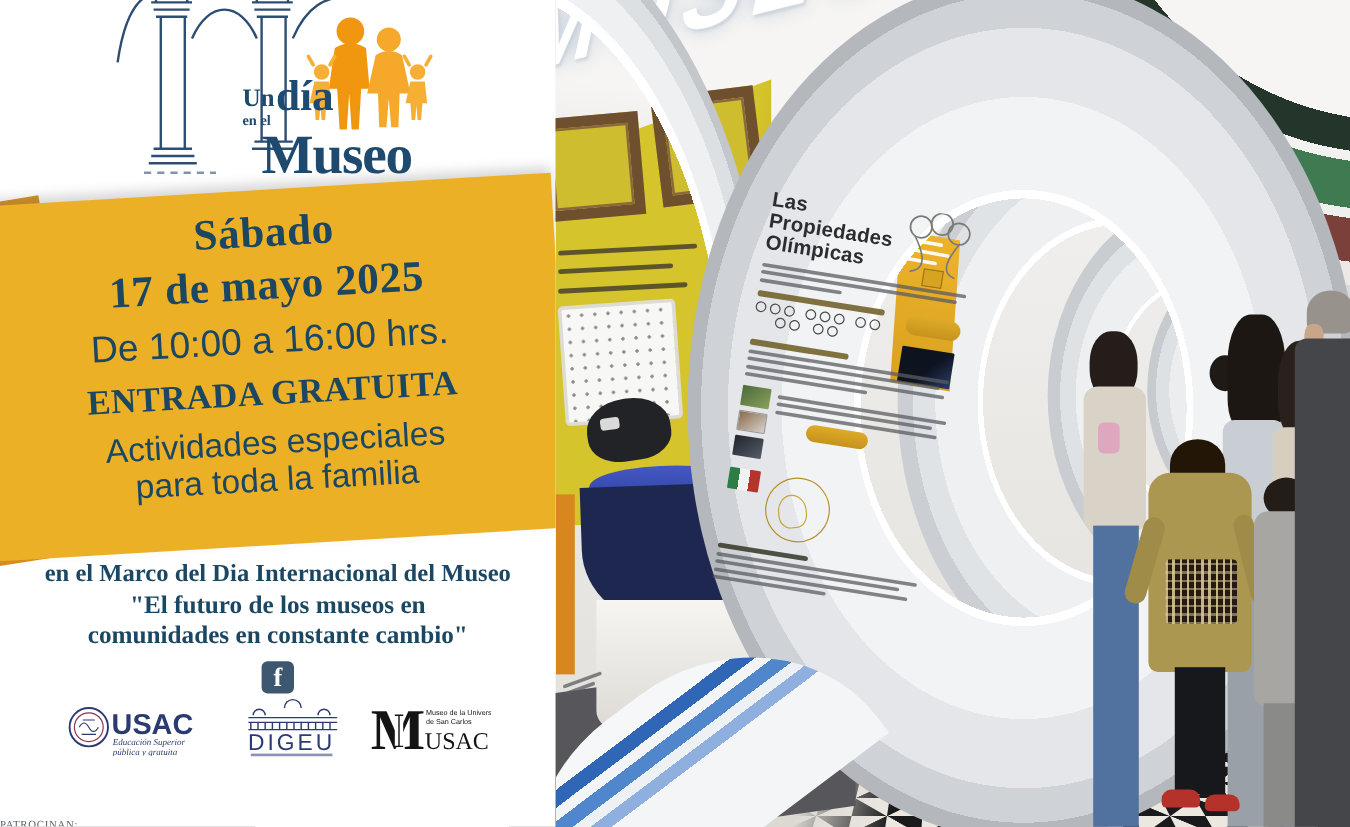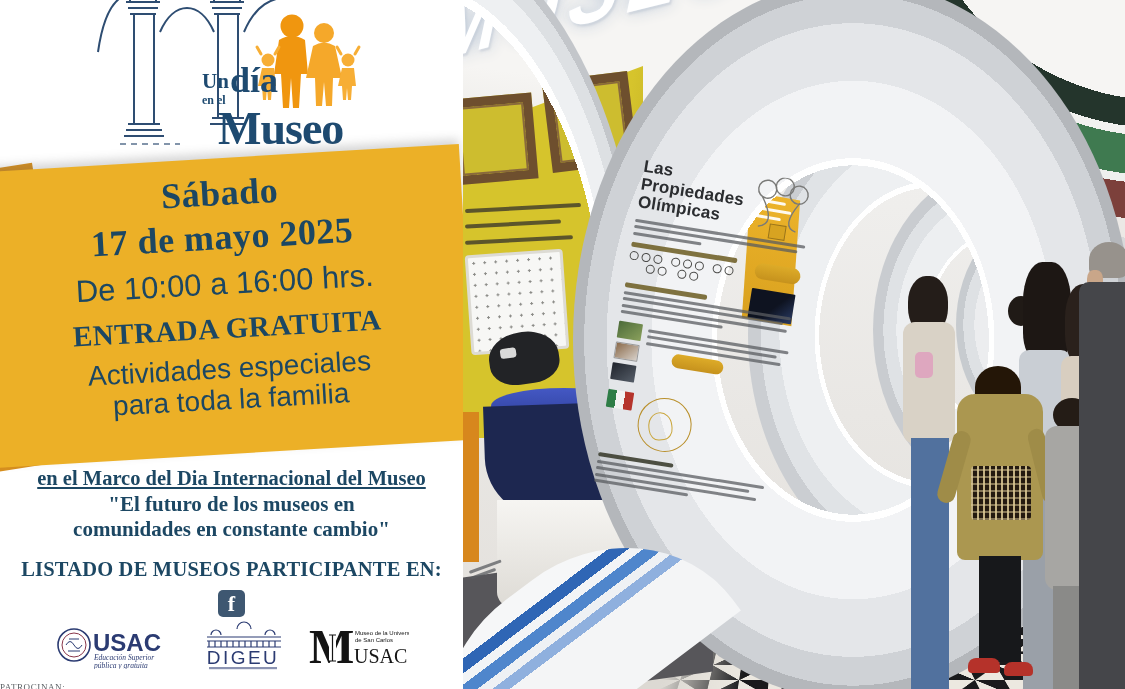--- a/index.html
+++ b/index.html
@@ -19,21 +19,21 @@
   .banner{position:absolute;left:-16px;top:158px;width:484px;height:296px;background:#ECB027;
           transform:rotate(-3.4deg);box-shadow:0 -5px 10px rgba(90,90,90,.25);}
   .banner-content{position:absolute;left:0;top:14px;width:100%;text-align:center;transform:rotate(0.2deg);}
   .b-day{font-size:36px;font-weight:bold;letter-spacing:.5px;}
   .b-date{font-size:36px;font-weight:bold;margin-top:2px;letter-spacing:.5px;}
   .b-hours{font-size:31px;margin-top:8px;}
   .b-free{font-size:29px;font-weight:bold;margin-top:10px;letter-spacing:.5px;}
   .b-act{font-size:28px;margin-top:8px;line-height:1.12;}
 
   .info{position:absolute;left:0;top:466px;width:463px;text-align:center;}
-  .i-marco{font-size:20.5px;font-weight:bold;line-height:1.25;text-decoration:underline;}
+  .i-marco{font-size:20.5px;font-weight:bold;line-height:1.25;}
   .i-theme{font-size:21px;font-weight:bold;line-height:1.2;}
   .i-listado{font-size:20.5px;font-weight:bold;margin-top:16px;letter-spacing:.2px;}
   .fb-row{display:flex;justify-content:center;align-items:center;gap:9px;margin-top:9px;}
   .fb-icon{width:27px;height:27px;border-radius:5px;background:#3E5771;color:#fff;
            font-weight:bold;font-size:22px;line-height:27px;text-align:center;
            font-family:"Liberation Serif",serif;}
   .fb-text{font-size:23px;color:#49525B;}
   .org-label{margin-top:7px;font-size:9px;color:#5a5f63;letter-spacing:.6px;}
   .logos-row{display:flex;justify-content:center;align-items:flex-start;gap:24px;margin-top:4px;}
   .sponsor{position:absolute;left:0;top:682px;width:463px;height:7px;overflow:hidden;
@@ -175,21 +175,20 @@
           <div>Actividades especiales</div>
           <div>para toda la familia</div>
         </div>
       </div>
     </div>
 
     <div class="info serif navy">
       <div class="i-marco">en el Marco del Dia Internacional del Museo</div>
       <div class="i-theme">"El futuro de los museos en</div>
       <div class="i-theme">comunidades en constante cambio"</div>
-      <div class="i-listado">LISTADO DE MUSEOS PARTICIPANTE EN:</div>
       <div class="fb-row">
         <div class="fb-icon">f</div>
       </div>
 
       <div class="logos-row">
 
         <svg width="122" height="48" viewBox="0 0 122 48">
           <circle cx="19" cy="24" r="16" fill="none" stroke="#2B3B72" stroke-width="1.6"></circle>
           <circle cx="19" cy="24" r="12" fill="none" stroke="#8a374a" stroke-width="1"></circle>
           <path d="M11,24 q4,-7 8,0 q4,7 8,0 M13,30 h12 M14,18 h10" stroke="#2B3B72" stroke-width="1" fill="none"></path>

